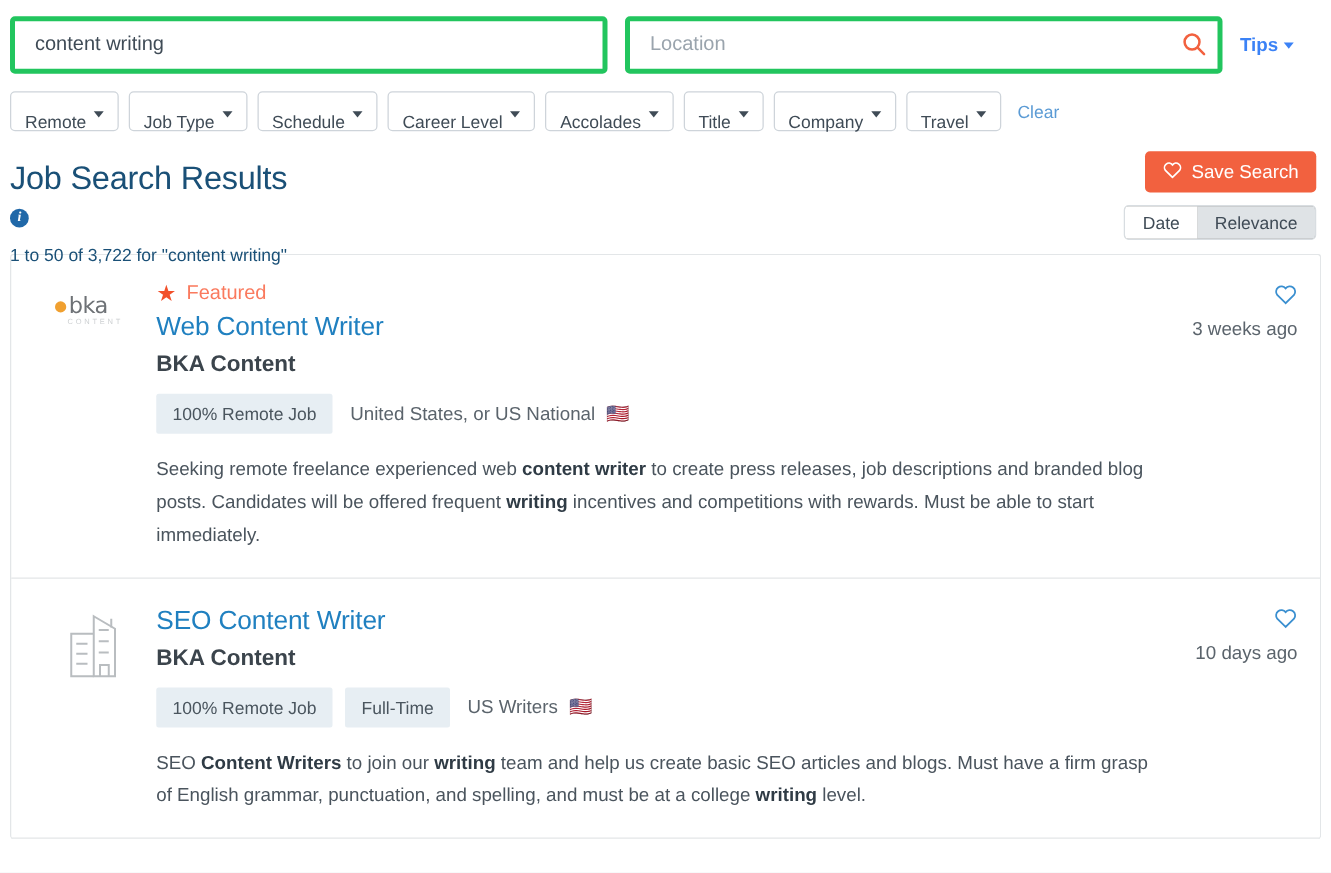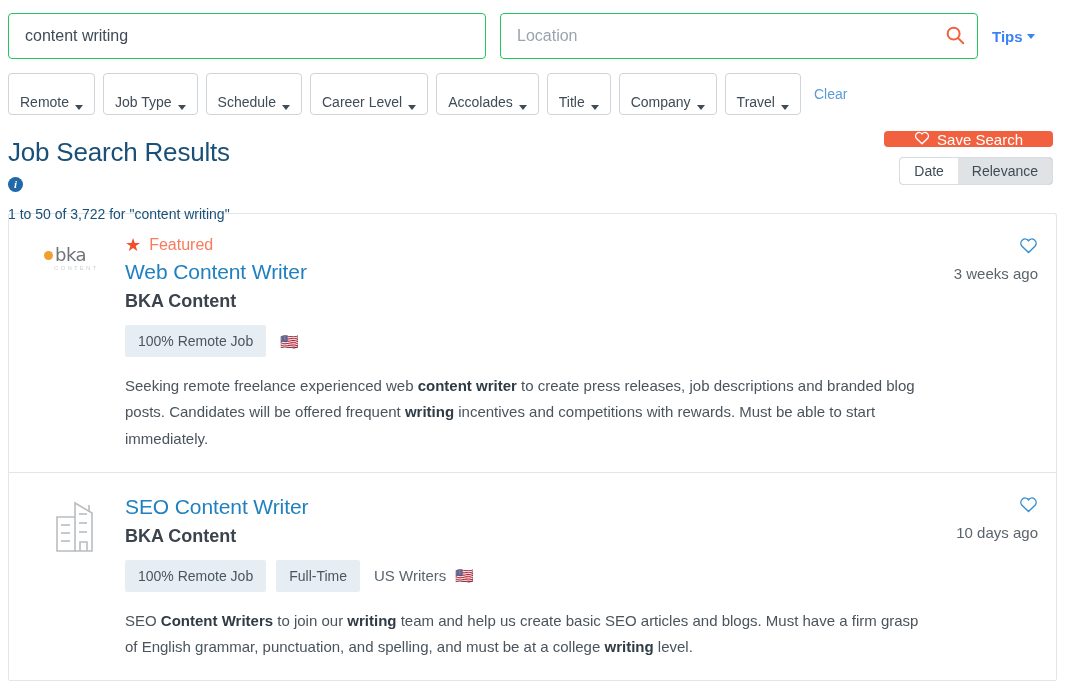--- a/index.html
+++ b/index.html
@@ -19,21 +19,21 @@
     align-items: center;
     gap: 14px;
     padding: 13px 10px 0 8px;
   }
   .input-wrap { position: relative; display: flex; align-items: center; }
   .keyword-wrap { width: 478px; }
   .location-wrap { width: 478px; }
   .txt-input {
     width: 100%;
     height: 46px;
-    border: 1px solid #22c55e;
+    border: 4px solid #22c55e;
     border-radius: 4px;
     padding: 0 16px;
     font-size: 16px;
     font-family: "Liberation Sans", sans-serif;
     color: #3f4b56;
     background: #fff;
     outline: none;
   }
   .txt-input::placeholder { color: #9aa4ad; }
   .search-btn {
@@ -64,30 +64,30 @@
   }
 
   
   .filter-row {
     display: flex;
     align-items: center;
     gap: 8px;
     padding: 14px 10px 0 8px;
   }
   .filter-btn {
-    height: 42px;
+    height: 32px;
     border: 1px solid #ced4da;
     border-radius: 4px;
     background: #fff;
     font-size: 14px;
     font-family: "Liberation Sans", sans-serif;
     color: #3f4b56;
-    padding: 4px 11px;
-    display: flex;
-    align-items: flex-end;
+    padding: 15px 11px;
+    display: flex;
+    align-items: flex-start;
     gap: 6px;
     cursor: pointer;
     white-space: nowrap;
   }
   .clear-link {
     color: #5b9bd5;
     font-size: 14px;
     margin-left: 5px;
     cursor: pointer;
   }
@@ -135,22 +135,22 @@
     display: flex;
     flex-direction: column;
     align-items: flex-end;
     gap: 10px;
   }
   .save-search {
     background: #f2613f;
     color: #fff;
     border: none;
     border-radius: 4px;
-    height: 16px;
-    padding: 0 30px;
+    height: 33px;
+    padding: 0 14px;
     font-size: 15px;
     font-family: "Liberation Sans", sans-serif;
     display: flex;
     align-items: center;
     gap: 7px;
     cursor: pointer;
     font-weight: 500;
   }
   .sort-toggle {
     display: flex;
@@ -380,20 +380,21 @@
       <div class="body-col">
         <div class="featured">
           <span class="star">★</span>
           <span>Featured</span>
         </div>
         <div class="job-title">Web Content Writer</div>
         <div class="company">BKA Content</div>
         <div class="tag-row">
           <span class="tag">100% Remote Job</span>
           <span class="loc">
+            <span>United States, or US National</span>
             <span class="flag">🇺🇸</span>
           </span>
         </div>
         <div class="desc">Seeking remote freelance experienced web <b>content writer</b> to create press releases, job descriptions and branded blog posts. Candidates will be offered frequent <b>writing</b> incentives and competitions with rewards. Must be able to start immediately.</div>
       </div>
       <div class="meta-col">
         <button class="heart-btn">
           <span>
             <svg width="19" height="18" viewBox="0 0 24 22" fill="none" stroke="#3a8fd0" stroke-width="1.8">
               <path d="M12 20.5 3.5 12.2A5.2 5.2 0 0 1 12 5.6a5.2 5.2 0 0 1 8.5 6.6z"></path>

